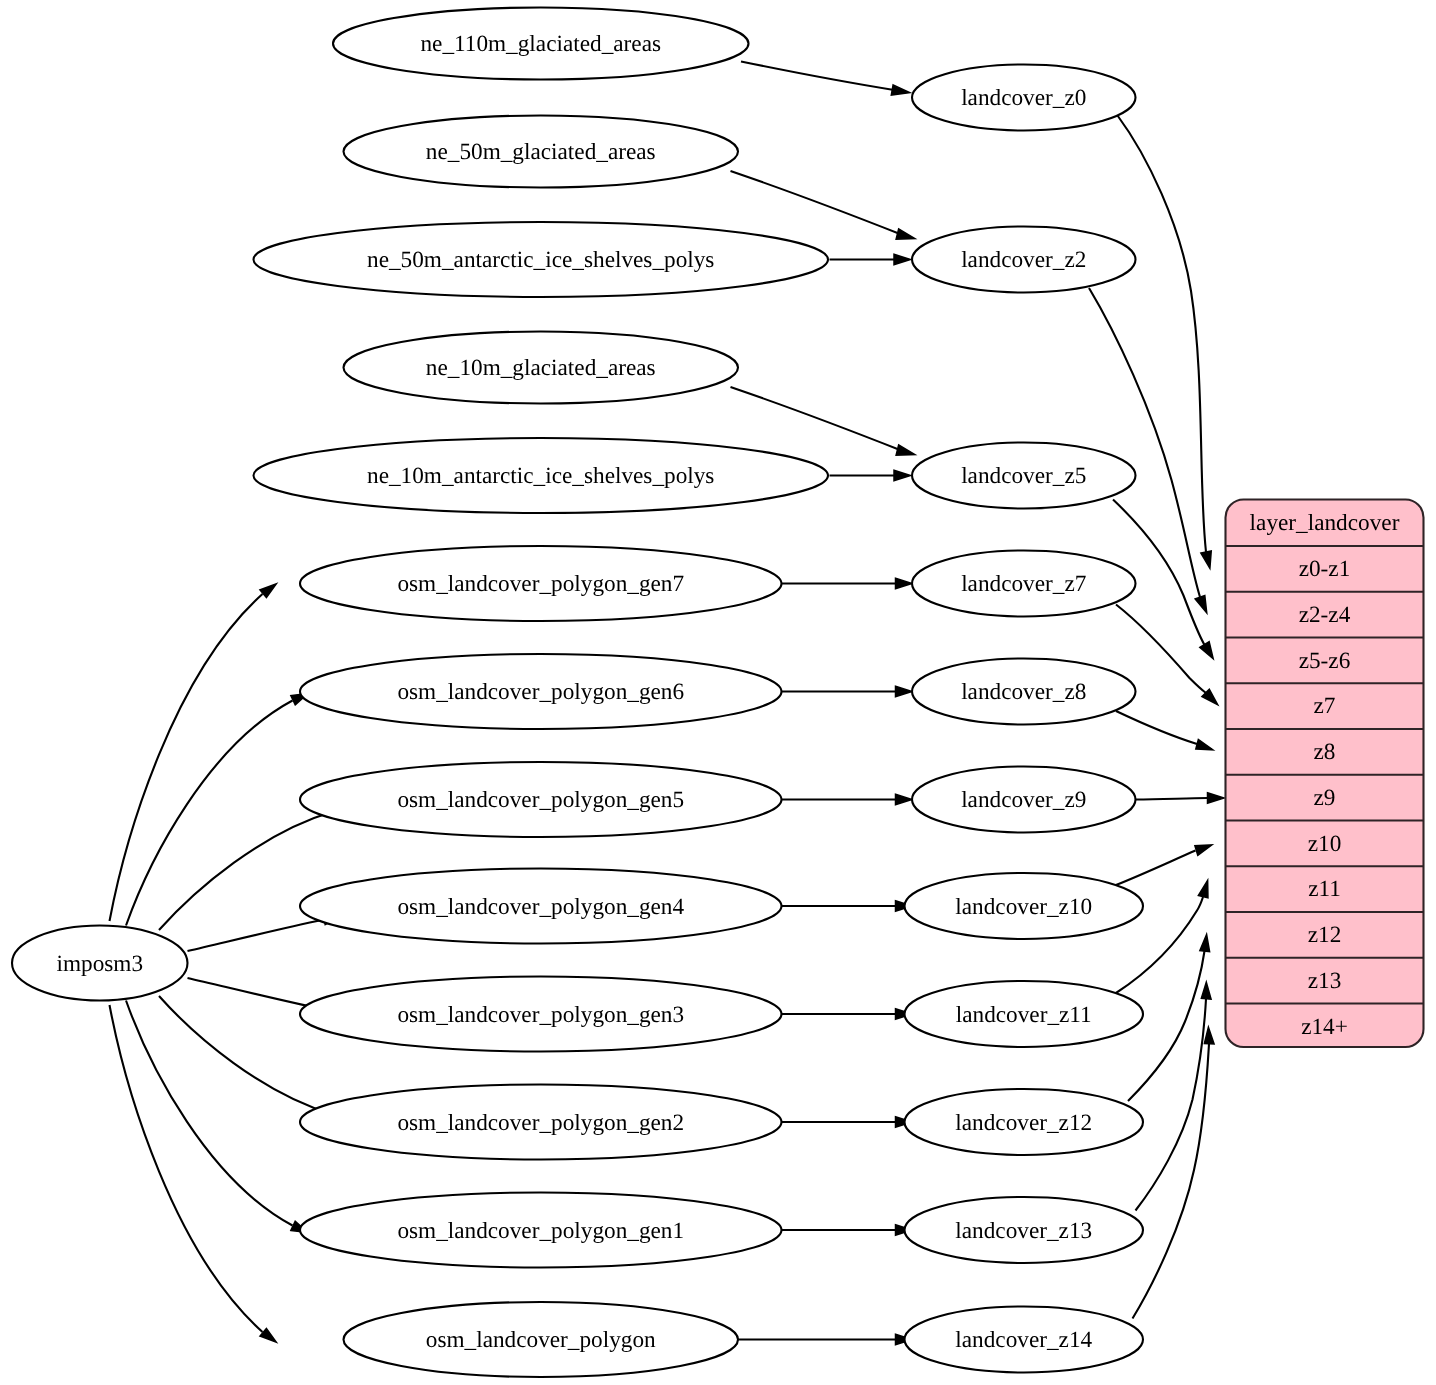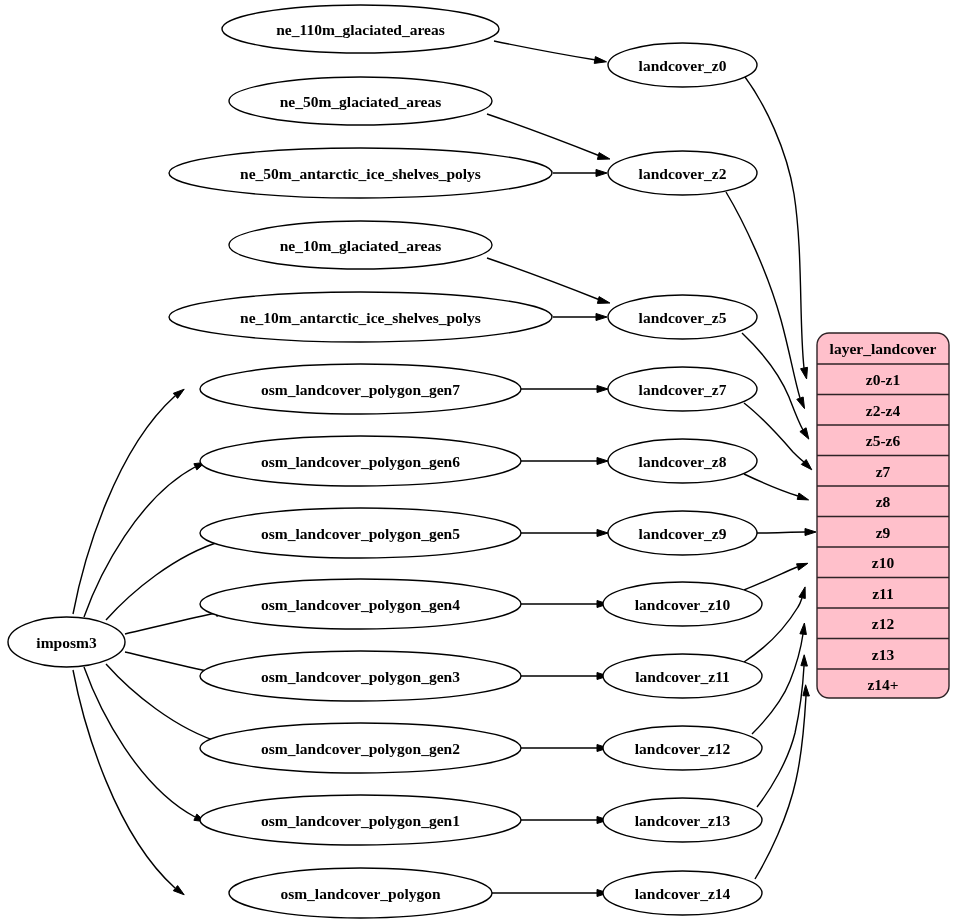--- a/index.html
+++ b/index.html
@@ -10,21 +10,20 @@
   body {
     width: 957px;
     height: 923px;
     font-family: "Liberation Serif", "DejaVu Serif", serif;
     overflow: hidden;
   }
   #graph-root {
     position: relative;
     width: 957px;
     height: 923px;
-    font-weight: bold;
   }
   svg#graph-canvas {
     display: block;
     width: 957px;
     height: 923px;
   }
   .node-ellipse {
     fill: #ffffff;
     stroke: #000000;
     stroke-width: 1.4;

